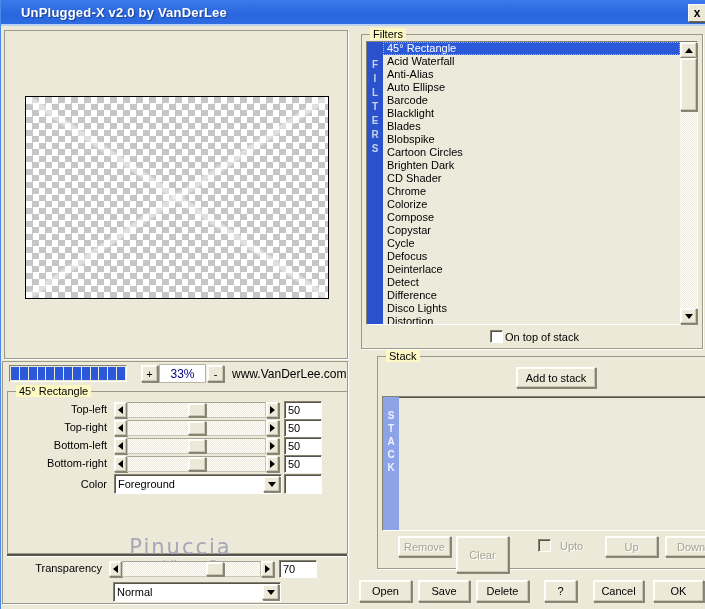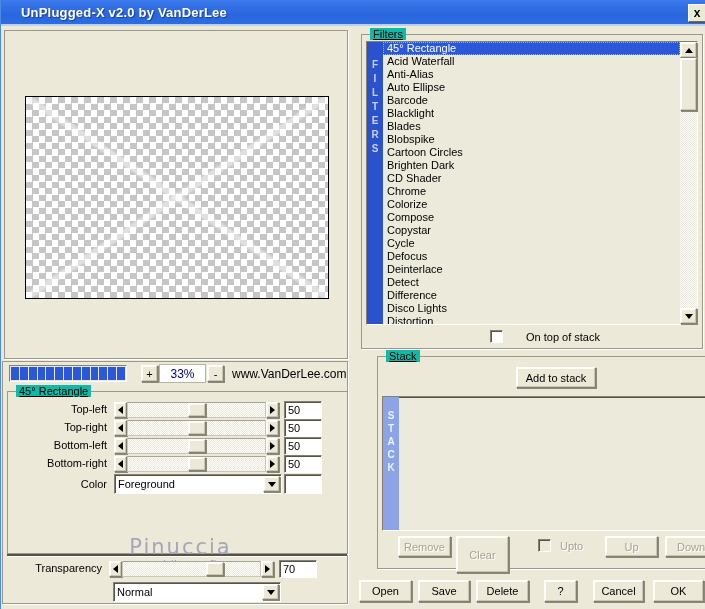--- a/index.html
+++ b/index.html
@@ -28,21 +28,21 @@
   .raised {
     background:#ece9d8; border:1px solid; border-color:#ffffff #84826f #84826f #ffffff;
     box-shadow:inset -1px -1px 0 #c9c6b6, inset 1px 1px 0 #fffef6, 1px 1px 0 #8a8878;
   }
   .sunken {
     background:#fff; border:1px solid; border-color:#84826f #ffffff #ffffff #84826f;
     box-shadow:inset 1px 1px 0 #55534a;
   }
   .etched { border:1px solid #9c998a; box-shadow:1px 1px 0 #ffffff; }
   .groupbox { position:absolute; border:1px solid #9c998a; box-shadow:1px 1px 0 #ffffff; }
-  .grouplabel { position:absolute; top:-7px; left:8px; background:#14b8a6; padding:0 3px; font-size:11px;text-decoration:underline; }
+  .grouplabel { position:absolute; top:-7px; left:8px; background:#fef9c3; padding:0 3px; font-size:11px; }
   .btn { display:flex; align-items:center; justify-content:center; font-size:11px; cursor:default; }
   .btn.disabled { color:#a7a494; text-shadow:1px 1px 0 #fff; }
   .dither { background:repeating-conic-gradient(#ffffff 0% 25%, #ece9d8 0% 50%) 0 0 / 2px 2px; }
   .tri-up    { width:0;height:0;border:4px solid transparent;border-bottom:5px solid #000;border-top:0; }
   .tri-down  { width:0;height:0;border:4px solid transparent;border-top:5px solid #000;border-bottom:0; }
   .tri-left  { width:0;height:0;border:4px solid transparent;border-right:5px solid #000;border-left:0; }
   .tri-right { width:0;height:0;border:4px solid transparent;border-left:5px solid #000;border-right:0; }
   
   .preview-panel { position:absolute; left:3px; top:30px; width:344px; height:329px; background:#ece9d8; }
   .preview-canvas {
@@ -91,21 +91,21 @@
   .side-bar.filters { background:#2a52cc; color:#c9d1e9; padding-top:16px; }
   .side-bar.filters span { line-height:14px; }
   .side-bar.stack { background:#8ca3e8; color:#eef2fb; padding-top:12px; }
   .side-bar.stack span { line-height:13px; }
   .list-items { flex:1; overflow:hidden; }
   .list-item { height:13px; line-height:13px; padding-left:4px; white-space:nowrap; }
   .list-item.selected { background:#2a58d8; color:#fff; outline:1px dotted #9cb0e8; outline-offset:-1px; }
   .scrollbar { width:17px; height:100%; position:relative; background:repeating-conic-gradient(#ffffff 0% 25%, #ece9d8 0% 50%) 0 0 / 2px 2px; }
   .sb-btn { position:absolute; left:0; width:17px; height:16px; display:flex; align-items:center; justify-content:center; }
   .sb-thumb { position:absolute; left:0; top:16px; width:17px; height:53px; }
-  .ontop-row { position:absolute; left:128px; top:295px; display:flex; align-items:center; gap:23px; }
+  .ontop-row { position:absolute; left:128px; top:295px; display:flex; align-items:center; gap:2px; }
   .checkbox { width:13px; height:13px; background:#fff; border:1px solid; border-color:#84826f #fff #fff #84826f; box-shadow:inset 1px 1px 0 #55534a; }
   .checkbox.disabled { background:#ece9d8; }
   .stack-group { left:360px; top:356px; width:342px; height:213px;margin-left:16px; }
   .add-btn { position:absolute; left:138px; top:10px; width:80px; height:21px; }
   .stackbox { position:absolute; left:4px; top:39px; width:332px; height:135px; background:#eceadb; display:flex; }
   .stack-actions { position:absolute; top:179px; left:0; width:100%; }
   .upto-row { position:absolute; left:160px; top:3px; display:flex; align-items:center; gap:9px; color:#a7a494; text-shadow:1px 1px 0 #fff; }
   .footer-btn { position:absolute; top:580px; height:22px; }
 </style>
 </head>

